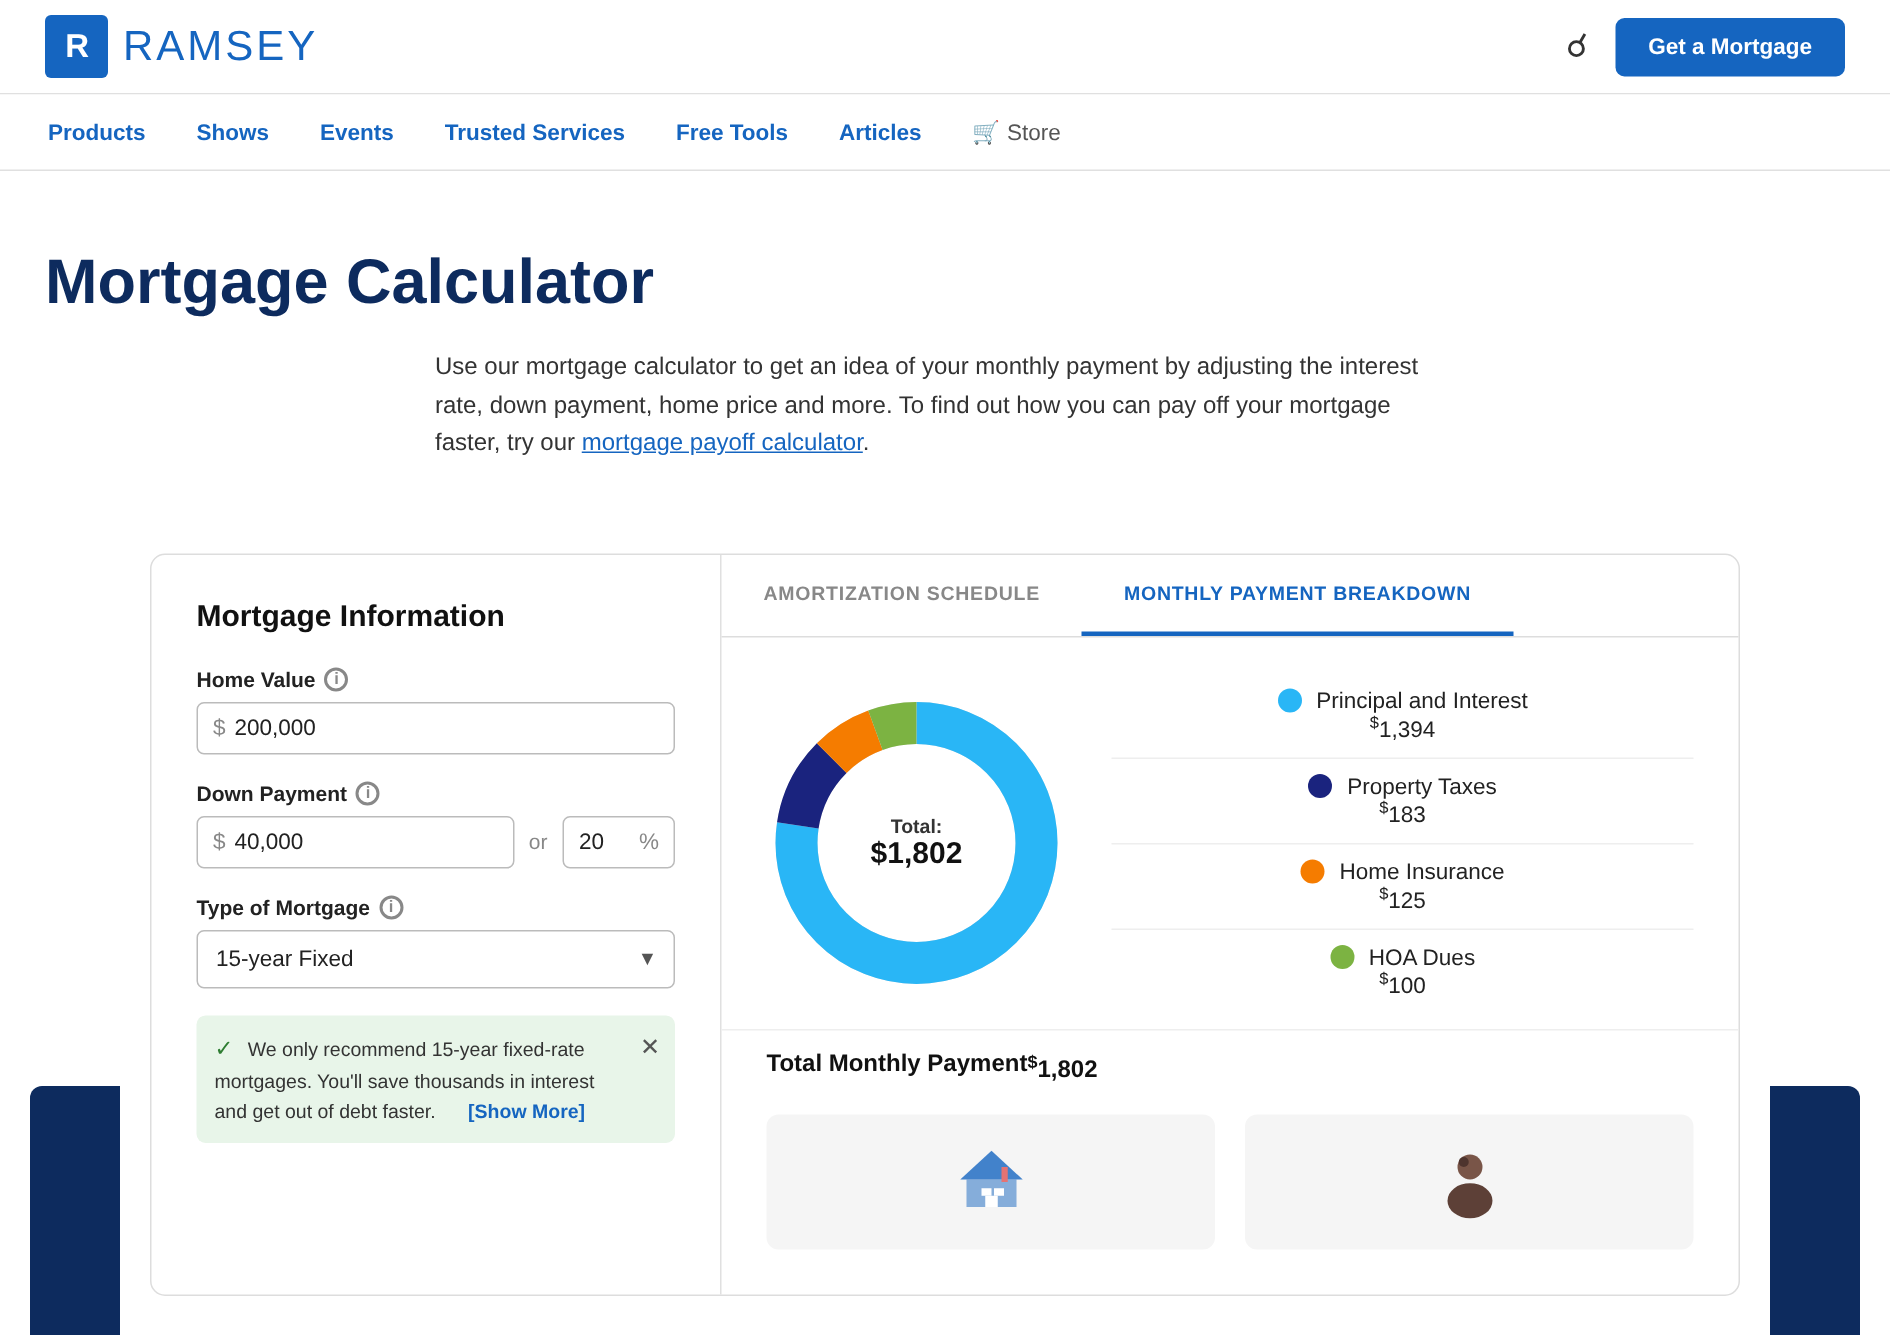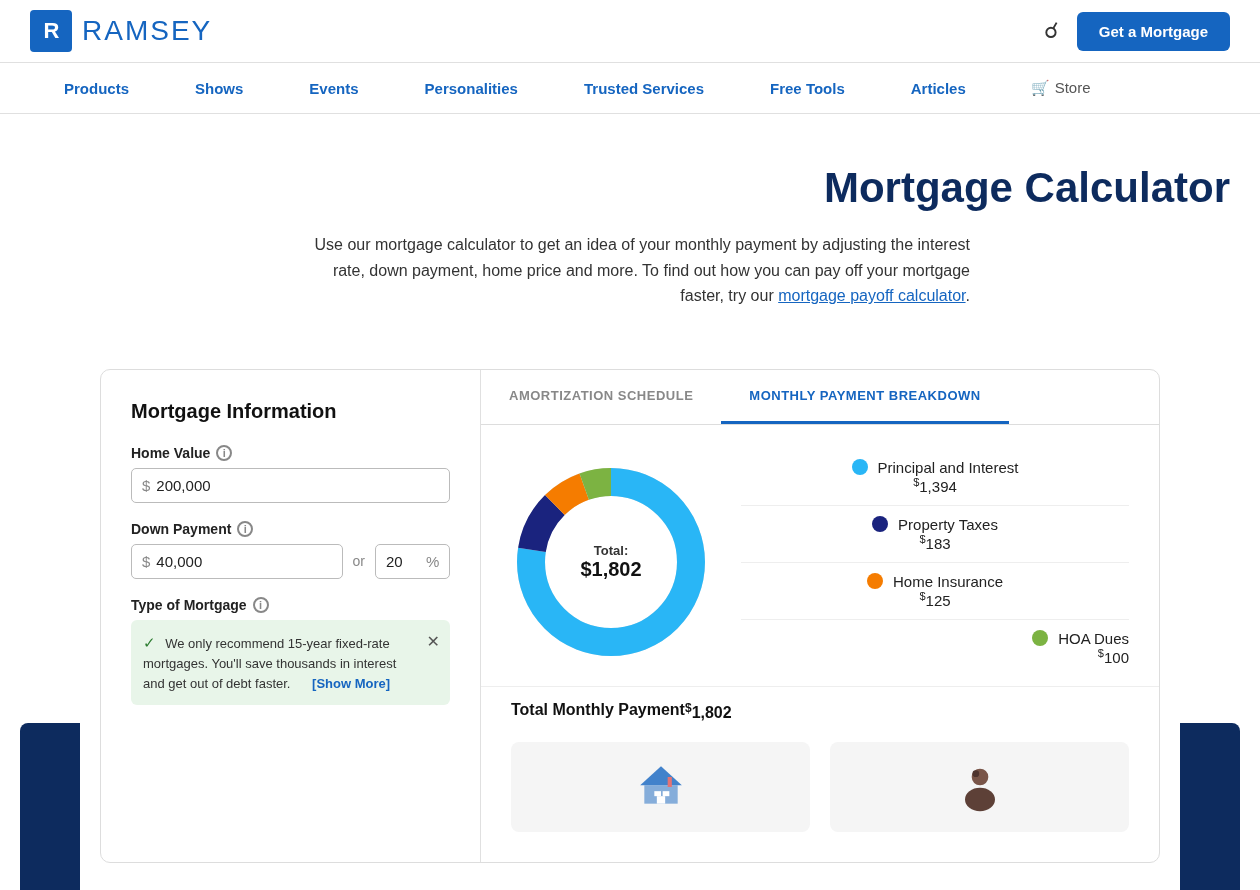--- a/index.html
+++ b/index.html
@@ -70,27 +70,26 @@
       background: #fff;
     }
     .nav-item {
       padding: 16px 2px;
       font-size: 15px;
       color: #1565c0;
       font-weight: 600;
       cursor: pointer;
       text-decoration: none;
       white-space: nowrap;
-      margin-left: 32px;
     }
     .nav-item.store { color: #555; font-weight: 500; }
 
     
     .hero {
-      text-align: right;
+      text-align: left;
       padding: 50px 30px 30px;
       background: #fff;
     }
     .hero h1 {
       font-size: 42px;
       font-weight: 900;
       color: #0d2b5e;
       margin-bottom: 20px;
     }
     .hero p {
@@ -328,21 +327,21 @@
       flex: 1;
     }
     .legend-item {
       display: flex;
       align-items: center;
       justify-content: space-between;
       padding: 10px 0;
       border-bottom: 1px solid #eee;
       flex-direction: column;
     }
-    .legend-item:last-child { border-bottom: none; align-items: flex-end; }
+    .legend-item:last-child { border-bottom: none; }
     .legend-left {
       display: flex;
       align-items: center;
       gap: 10px;
     }
     .legend-dot {
       width: 16px;
       height: 16px;
       border-radius: 50%;
       flex-shrink: 0;
@@ -427,21 +426,20 @@
   <div class="header-right">
     <span class="search-icon">☌</span>
     <button class="get-mortgage-btn">Get a Mortgage</button>
   </div>
 </header>
 
 <nav class="nav">
   <a class="nav-item">Products</a>
   <a class="nav-item">Shows</a>
   <a class="nav-item">Events</a>
-  <a class="nav-item">Personalities</a>
   <a class="nav-item">Trusted Services</a>
   <a class="nav-item">Free Tools</a>
   <a class="nav-item">Articles</a>
   <a class="nav-item store">🛒 Store</a>
 </nav>
 
 <section class="hero">
   <h1>Mortgage Calculator</h1>
   <p>
     <span>Use our mortgage calculator to get an idea of your monthly payment by adjusting the interest rate, down payment, home price and more. To find out how you can pay off your mortgage faster, try our</span>
@@ -480,20 +478,28 @@
         <span class="or-text">or</span>
         <div class="percent-wrapper">
           <input type="text" value="20" style="">
           <span class="pct">%</span>
         </div>
       </div>
 
       <div class="field-label">
         <span>Type of Mortgage</span>
         <span class="info-icon">i</span>
+      </div>
+      <div class="select-wrapper">
+        <select>
+          <option>15-year Fixed</option>
+          <option>30-year Fixed</option>
+          <option>10-year Fixed</option>
+        </select>
+        <span class="select-arrow">▼</span>
       </div>
 
       <div class="notice-box">
         <span class="check-icon">✓</span>
         <span>We only recommend 15-year fixed-rate mortgages. You'll save thousands in interest and get out of debt faster.</span>
         <a href="#" class="show-more">[Show More]</a>
         <span class="close-icon">✕</span>
       </div>
     </div>
 

